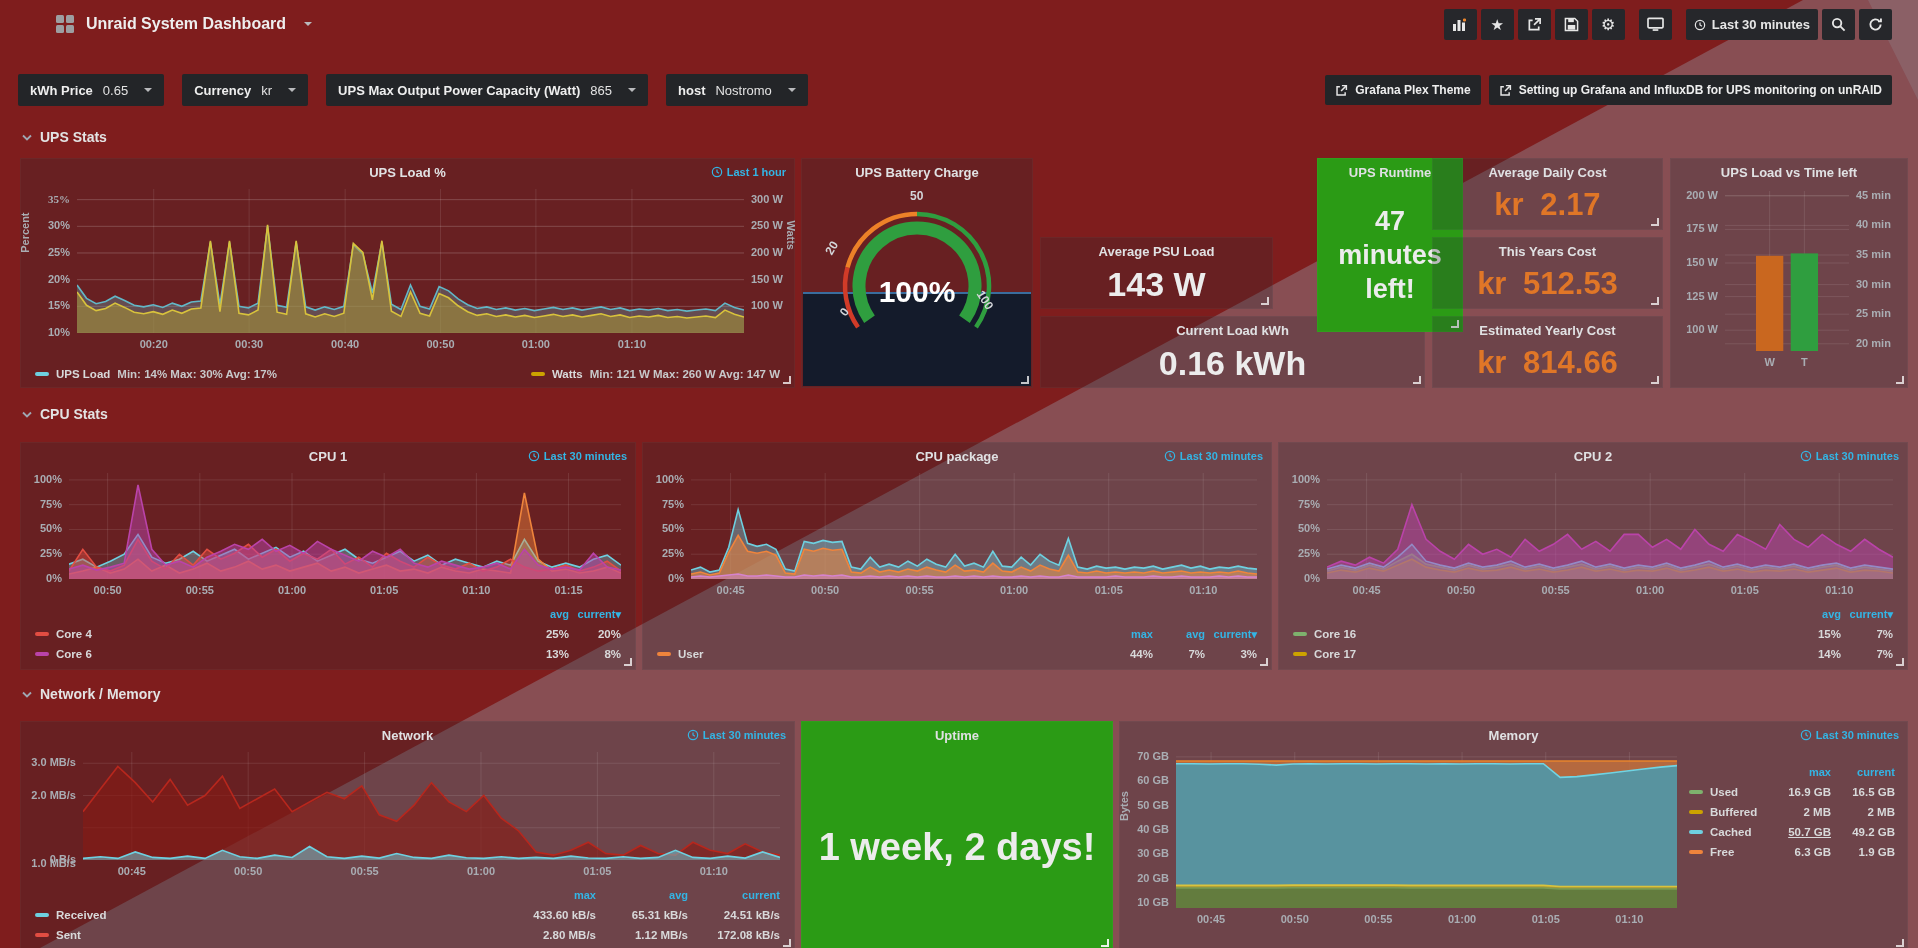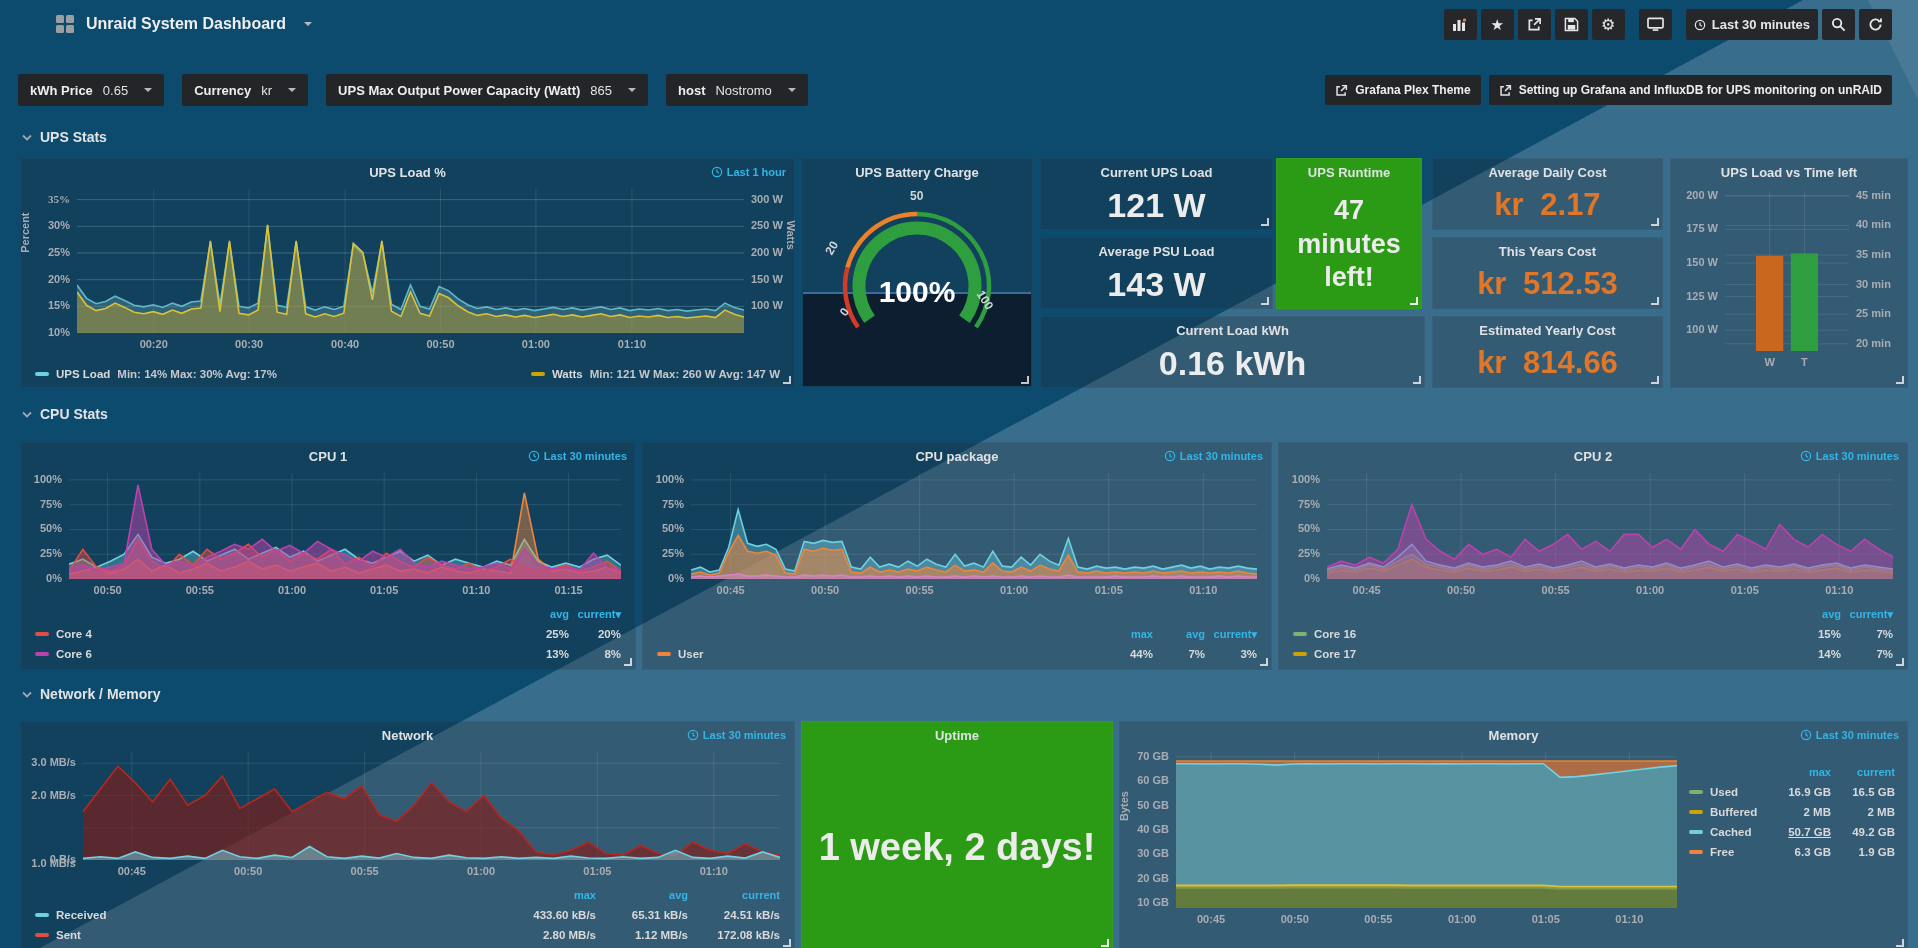--- a/index.html
+++ b/index.html
@@ -1,21 +1,21 @@
 <!DOCTYPE html>
 <html style="--accent: #33b5e5; --orange: #e07627; --green: #2b9b15;"><head>
 <meta charset="utf-8">
 <style>
   :root{
     --accent:#33b5e5; --orange:#e07627; --green:#2b9b15; --text:#d8d9da;
   }
   *{box-sizing:border-box}
   body{margin:0;width:1918px;height:948px;overflow:hidden;background:#0f1013;
        font-family:"Liberation Sans",sans-serif;color:#d8d9da;-webkit-font-smoothing:antialiased}
-  .screen{position:relative;width:1918px;height:948px;background:#0c4a6e;overflow:hidden}
+  .screen{position:relative;width:1918px;height:948px;background:#7f1d1d;overflow:hidden}
   
   .swoosh{position:absolute;inset:0;background:rgba(158,192,207,.30);
           clip-path:polygon(1803px 0,1918px 0,1918px 948px,40px 948px);z-index:0;pointer-events:none}
   .swoosh2{position:absolute;inset:0;background:rgba(158,192,207,.16);
           clip-path:polygon(1868px 0,1918px 0,1918px 100px);z-index:0;pointer-events:none}
   
   .hdr{position:absolute;left:0;top:0;right:0;height:48px;display:flex;align-items:center;z-index:2}
   .brand{display:flex;align-items:center;gap:12px;margin-left:56px}
   .logo{display:grid;grid-template-columns:8px 8px;grid-gap:2px}
   .logo i{width:8px;height:8px;background:#9d9ea1;border-radius:1.5px}
@@ -299,34 +299,30 @@
         <path d="M52.5 130.3 A58 58 0 1 1 147.5 130.3" fill="none" stroke-width="13" stroke="#2f9e3f"></path>
       </svg>
       <span class="glabel" style="left:24px;top:116px;transform:rotate(-55deg)">0</span>
       <span class="glabel" style="left:8px;top:52px;transform:rotate(-60deg)">20</span>
       <span class="glabel" style="left:93px;top:0px">50</span>
       <span class="glabel" style="left:158px;top:104px;transform:rotate(58deg)">100</span>
       <div class="gvalue">100%</div>
     </div>
   </div>
 
-  <div class="panel" style="left:1040px;top:158px;width:233px;height:72px">
-    <div class="p-title">Current UPS Load</div>
-    <div class="stat-v big34">121 W</div>
-  </div>
   <div class="panel" style="left:1040px;top:237px;width:233px;height:72px">
     <div class="p-title">Average PSU Load</div>
     <div class="stat-v big34">143 W</div>
   </div>
   <div class="panel" style="left:1040px;top:316px;width:385px;height:72px">
     <div class="p-title">Current Load kWh</div>
     <div class="stat-v big34">0.16 kWh</div>
   </div>
 
-  <div class="panel greenpanel" style="left:1276px;top:158px;width:146px;height:151px">
+  <div class="panel greenpanel" style="left:1317px;top:158px;width:146px;height:174px">
     <div class="p-title">UPS Runtime</div>
     <div class="stat-v runtime-v">47 minutes left!</div>
   </div>
 
   <div class="panel" style="left:1432px;top:158px;width:231px;height:72px">
     <div class="p-title">Average Daily Cost</div>
     <div class="stat-v big30 orangev">kr 2.17</div>
   </div>
   <div class="panel" style="left:1432px;top:237px;width:231px;height:72px">
     <div class="p-title">This Years Cost</div>

